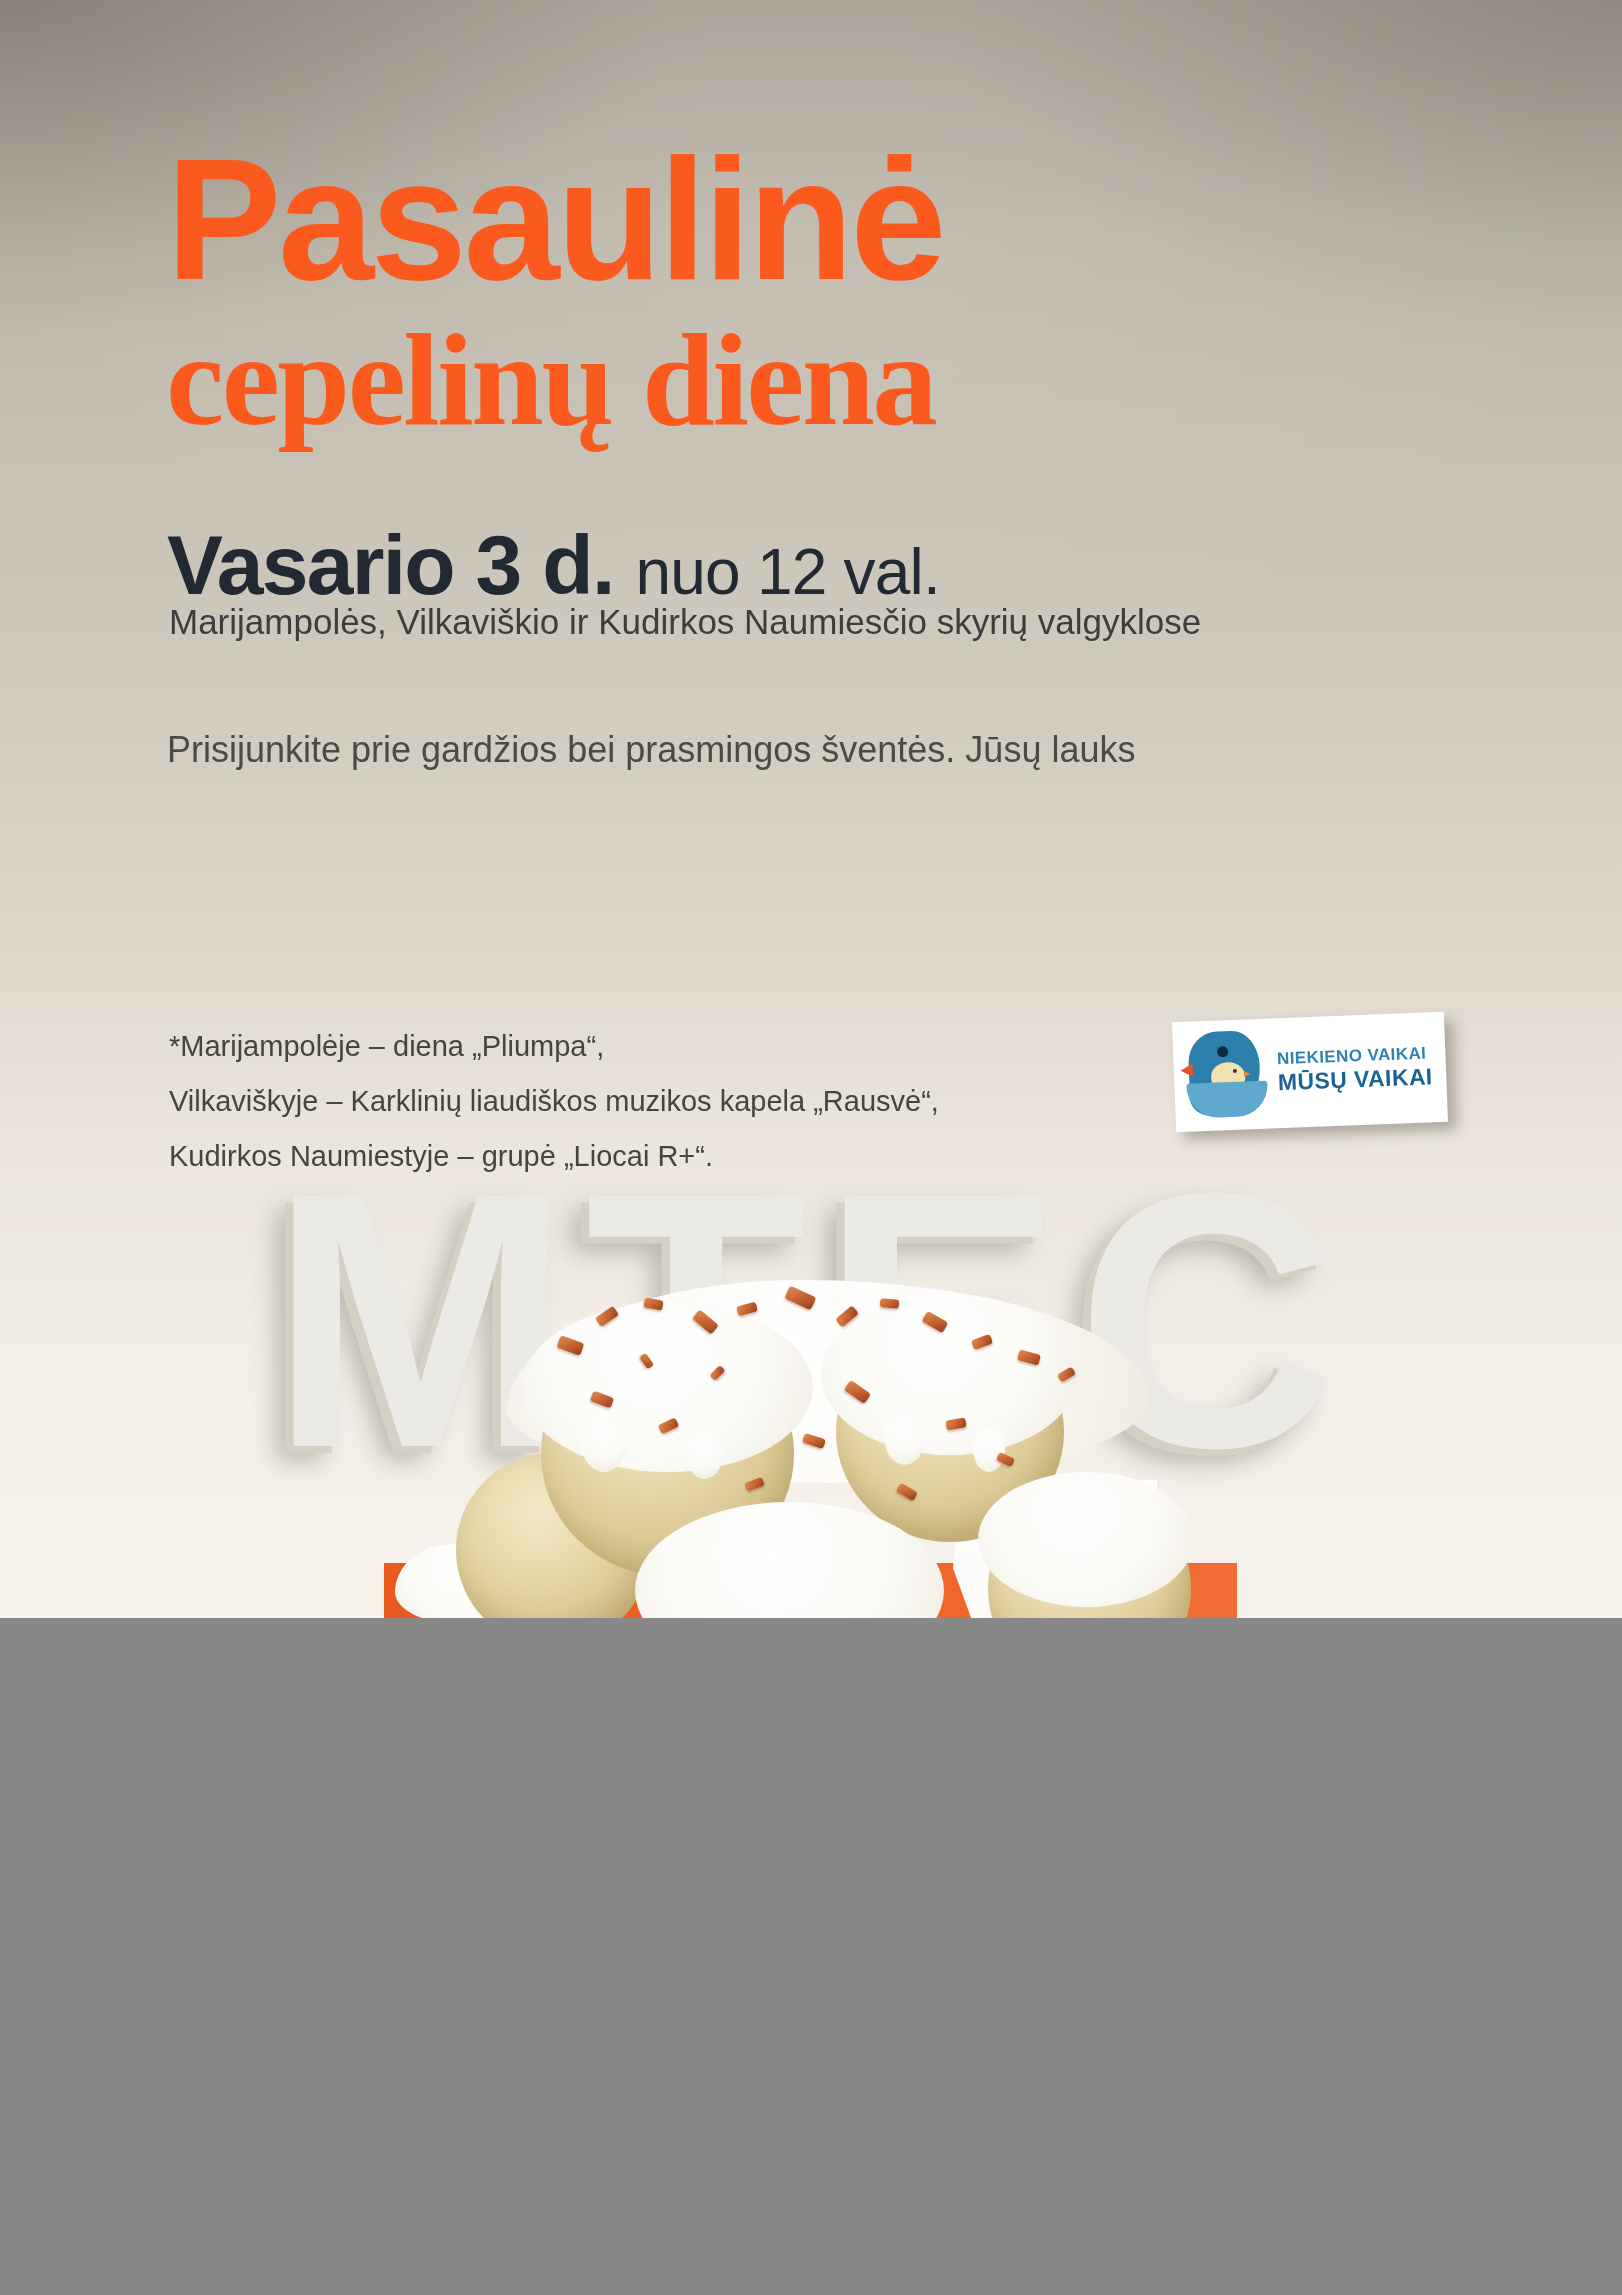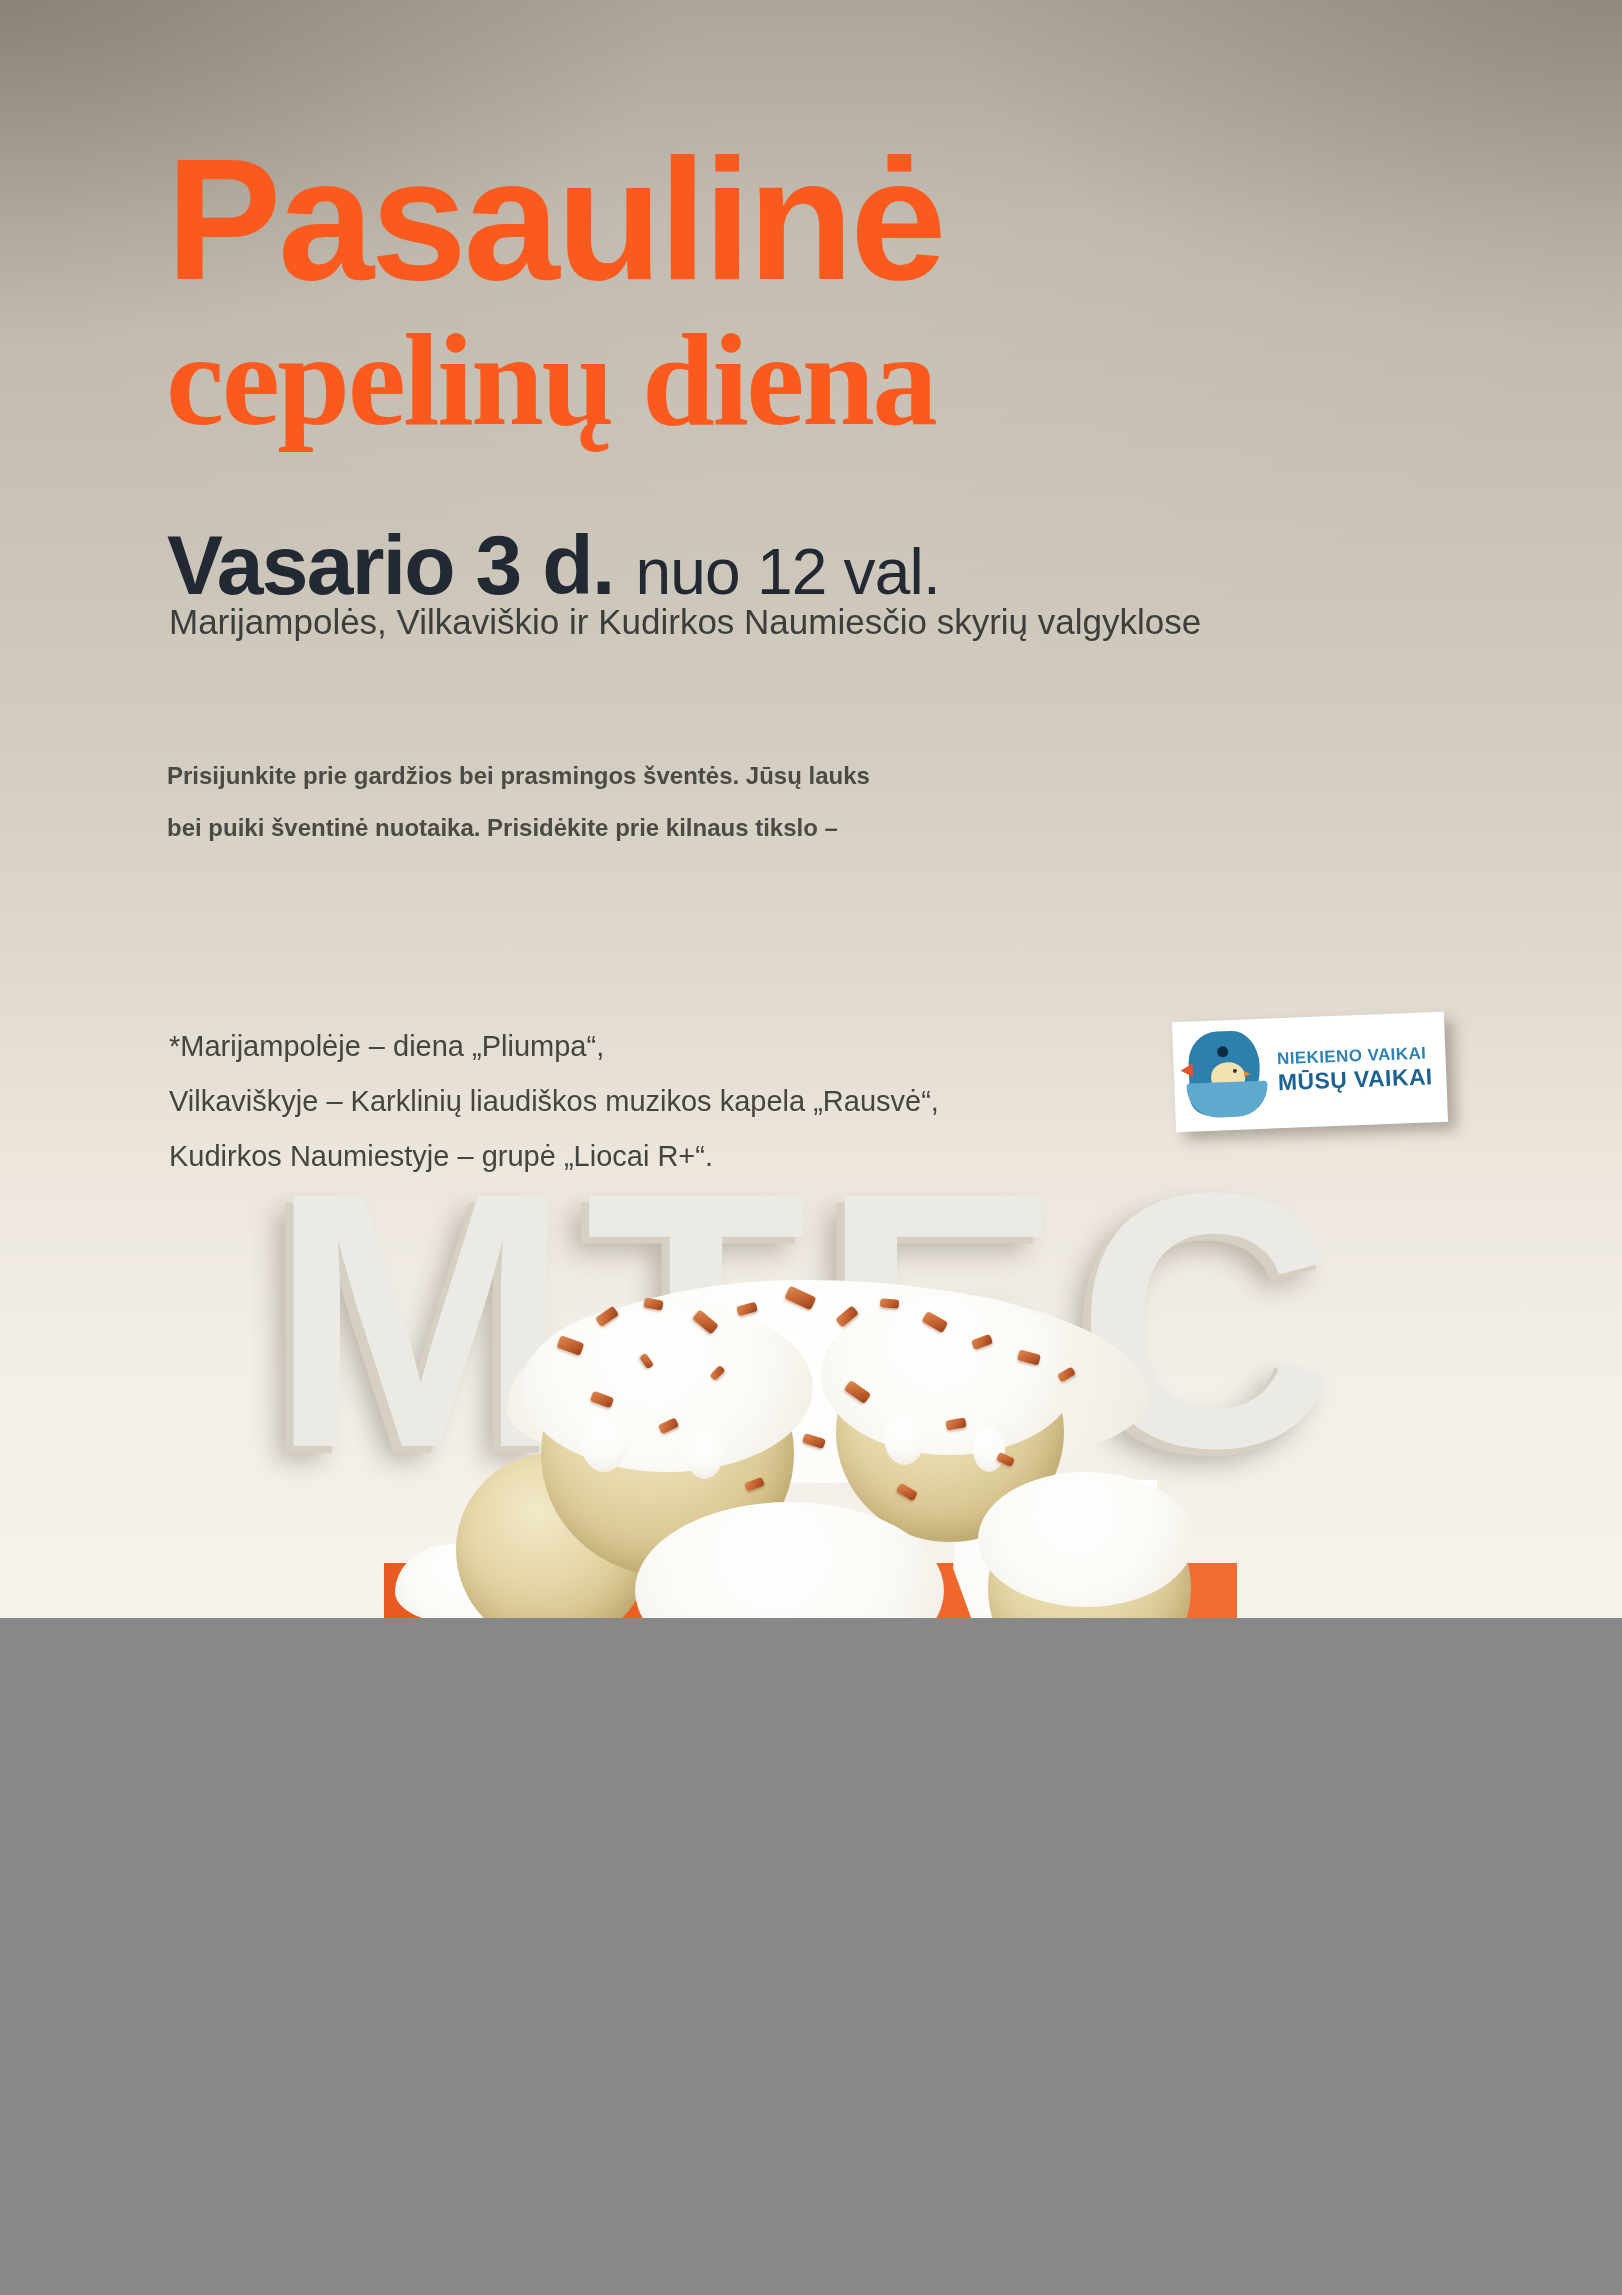--- a/index.html
+++ b/index.html
@@ -12,21 +12,21 @@
           radial-gradient(60% 30% at 100% 0%, rgba(55,50,44,.22), rgba(55,50,44,0) 70%),
           radial-gradient(70% 40% at 50% 16%, rgba(255,255,255,.10), rgba(255,255,255,0) 70%);}
   
   .title{position:absolute;left:166px;margin:0;font-weight:700;line-height:1;letter-spacing:-3.4px;}
   .title.l1{top:133px;font-size:173px;}
   .title.l2{top:314px;font-size:131px;letter-spacing:-2.5px;font-family:Liberation Serif, serif;}
   .dateRow{position:absolute;left:167px;top:517px;white-space:nowrap;}
   .dBold{font-size:84px;font-weight:700;letter-spacing:-1.7px;}
   .dRest{font-size:64px;font-weight:400;margin-left:22px;letter-spacing:-0.8px;}
   .locations{position:absolute;left:169px;top:602px;font-size:35px;font-weight:500;white-space:nowrap;}
-  .bodyTxt{position:absolute;left:167px;top:750px;font-size:24px;line-height:52px;font-weight:700;white-space:nowrap;}
+  .bodyTxt{position:absolute;left:167px;top:724px;font-size:36px;line-height:52px;font-weight:400;white-space:nowrap;}
   .footnote{position:absolute;left:169px;top:1019px;font-size:29px;line-height:55px;font-weight:400;white-space:nowrap;}
   
   .logo{position:absolute;left:1174px;top:1017px;width:272px;height:110px;background:#fff;
         transform:rotate(-2.2deg);box-shadow:8.4px 8.4px 13.5px rgba(80,70,58,.38);
         display:flex;align-items:center;z-index:9;}
   .bird{position:relative;width:90px;height:95px;margin-left:6.8px;flex:none;}
   .b-body{position:absolute;left:8.4px;top:3.4px;width:71px;height:84px;background:#2D7FAC;
         border-radius:52% 48% 62% 38% / 46% 54% 72% 28%;}
   .b-eye{position:absolute;left:37px;top:18.6px;width:11px;height:11px;border-radius:50%;background:#0C2B40;}
   .b-beak{position:absolute;left:0px;top:34px;width:12.7px;height:14.4px;background:#E2542E;
@@ -81,21 +81,20 @@
   <h1 class="title l1" style="color: rgb(250, 90, 30);">Pasaulinė</h1>
   <h1 class="title l2" style="color: rgb(250, 90, 30);">cepelinų diena</h1>
 
   <div class="dateRow" style="color: rgb(35, 41, 51); text-align: right;">
     <span class="dBold">Vasario 3 d.</span><span class="dRest">nuo 12 val.</span>
   </div>
   <div class="locations" style="color: rgb(60, 62, 60);">Marijampolės, Vilkaviškio ir Kudirkos Naumiesčio skyrių valgyklose</div>
 
   <div class="bodyTxt" style="color: rgb(75, 75, 69);">
     <div>Prisijunkite prie gardžios bei prasmingos šventės. Jūsų lauks</div>
-    <div>bei puiki šventinė nuotaika. Prisidėkite prie kilnaus tikslo –</div>
   </div>
 
   <div class="footnote" style="color: rgb(69, 69, 64);">
     <div>*Marijampolėje – diena „Pliumpa“,</div>
     <div>Vilkaviškyje – Karklinių liaudiškos muzikos kapela „Rausvė“,</div>
     <div>Kudirkos Naumiestyje – grupė „Liocai R+“.</div>
   </div>
 
   <div class="logo">
     <div class="bird">

